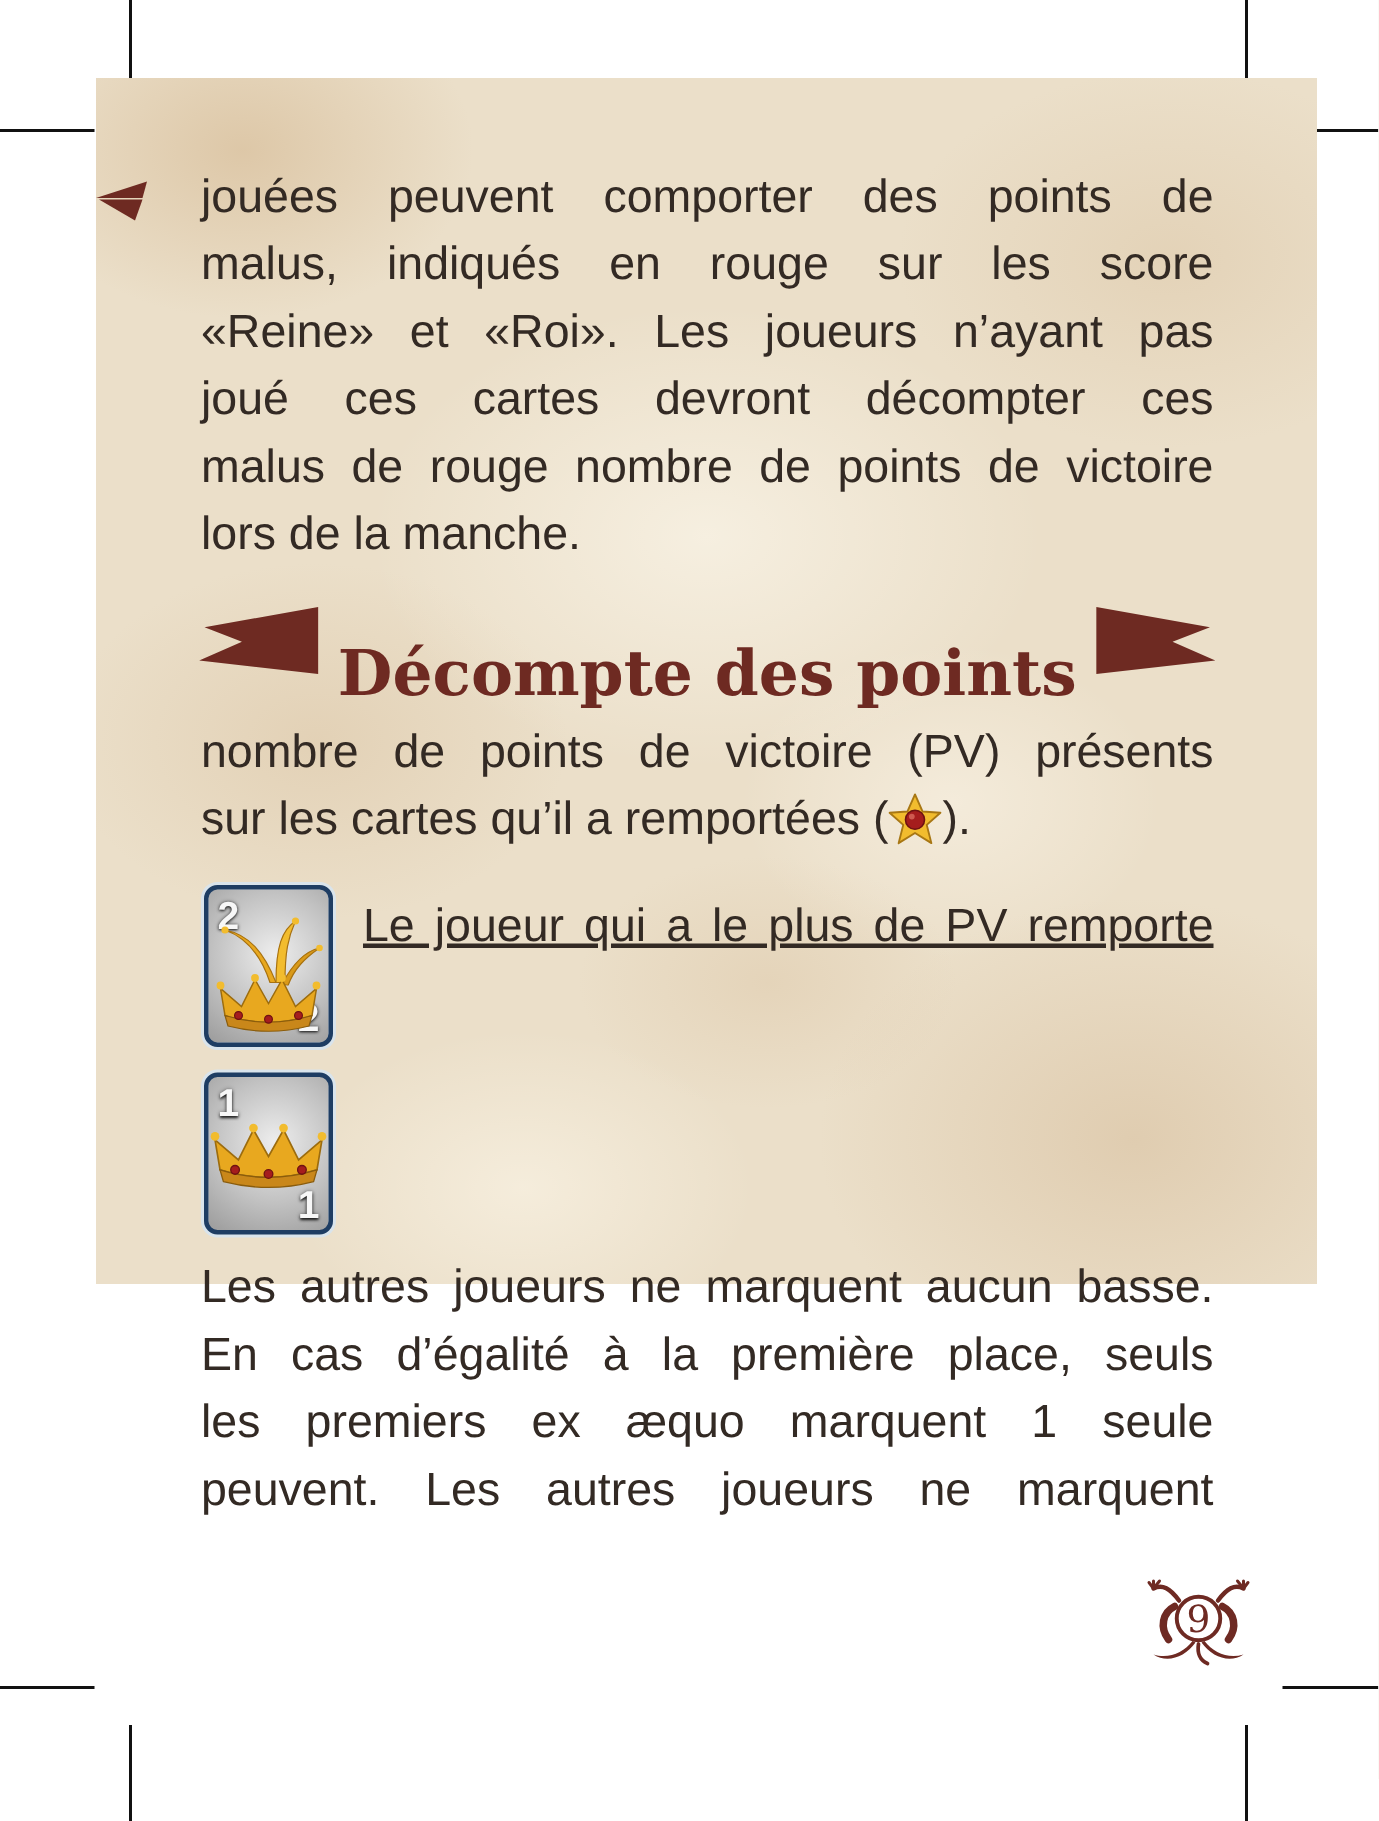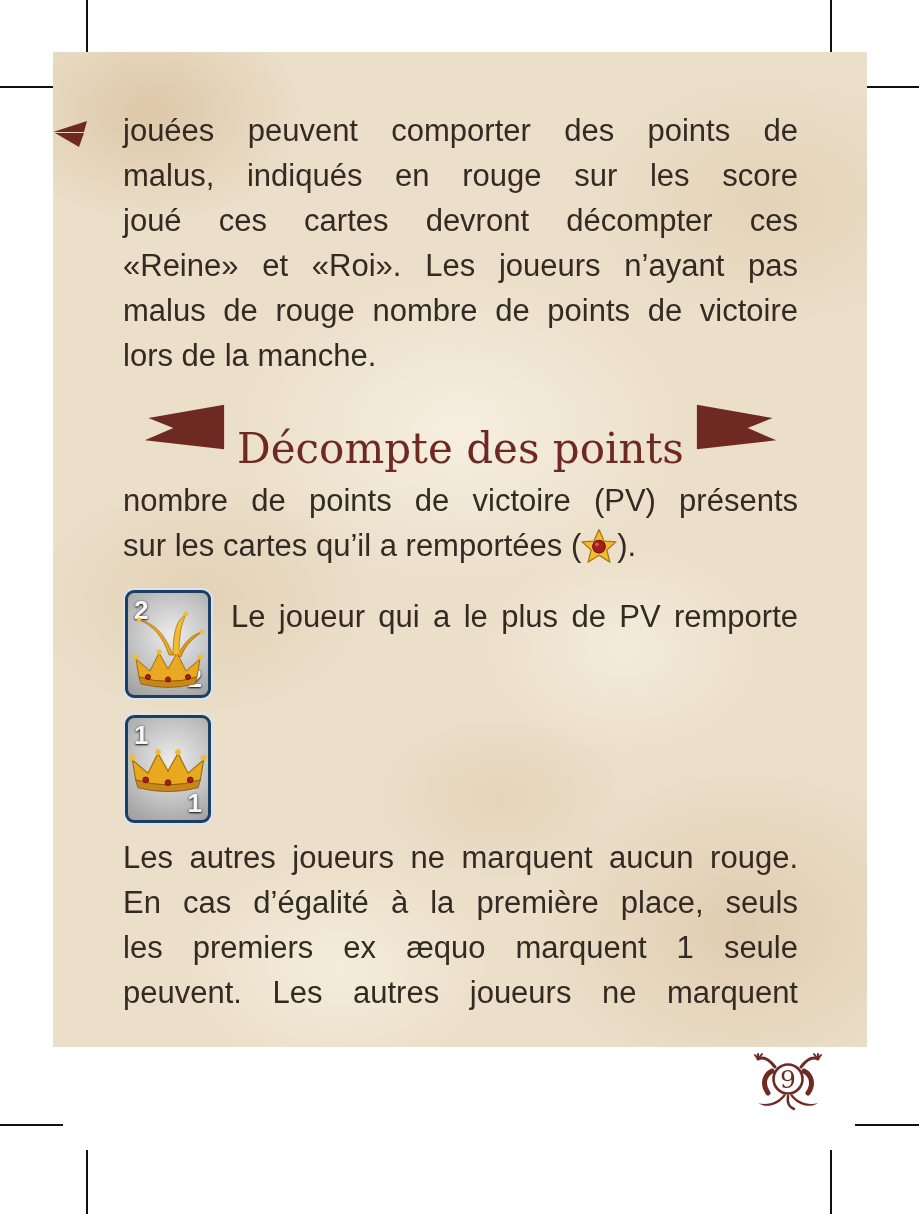--- a/index.html
+++ b/index.html
@@ -3,50 +3,50 @@
 <meta charset="utf-8">
 <style>
   html,body{margin:0;padding:0;background:#ffffff;}
   #stage{position:relative;width:919px;height:1214px;background:#ffffff;overflow:hidden;
          font-family:"Liberation Sans",sans-serif;}
   
   .crop{position:absolute;background:#111;}
   .crop.v{width:2px;}
   .crop.h{height:2px;}
   
-  #page{position:absolute;left:53px;top:52px;width:814px;height:995px;
+  #page{position:absolute;left:64px;top:52px;width:814px;height:804px;
         background-color:#ebdfc9;
         background-image:
           radial-gradient(ellipse 220px 160px at 12% 6%, rgba(210,180,140,.55), transparent 70%),
           radial-gradient(ellipse 260px 180px at 88% 15%, rgba(215,190,155,.38), transparent 70%),
           radial-gradient(ellipse 320px 220px at 50% 38%, rgba(255,252,243,.55), transparent 70%),
           radial-gradient(ellipse 240px 170px at 18% 55%, rgba(211,183,146,.35), transparent 70%),
           radial-gradient(ellipse 200px 150px at 70% 60%, rgba(255,250,240,.45), transparent 70%),
           radial-gradient(ellipse 300px 230px at 85% 88%, rgba(208,179,142,.42), transparent 70%),
           radial-gradient(ellipse 220px 150px at 35% 92%, rgba(255,250,238,.5), transparent 70%),
           radial-gradient(ellipse 180px 120px at 55% 75%, rgba(213,186,150,.3), transparent 70%);}
   
   #content{position:absolute;left:70px;top:0;width:675px;color:#332a24;
            font-size:31px;line-height:45px;}
   .para{margin:0;}
   .jline{text-align:justify;text-align-last:justify;white-space:nowrap;}
   .jline.last{text-align-last:left;}
   #p1{padding-top:56px;}
   
   #heading-row{margin-top:16px;display:flex;align-items:center;justify-content:center;gap:12px;height:66px;}
-  #heading-title{font-family:"DejaVu Serif",serif;font-weight:400;font-size:42px;line-height:1;
+  #heading-title{font-family:"DejaVu Serif",serif;font-weight:700;font-size:42px;line-height:1;
                  color:#6e2a22;white-space:nowrap;margin-top:44px;}
   .banner{flex:0 0 auto;display:block;}
   #p2{margin-top:18px;}
   .star-icon{display:inline-block;vertical-align:-8px;}
   
   .bullet-row{display:flex;gap:18px;align-items:flex-start;}
   #bullet-0{margin-top:20px;}
   #bullet-1{margin-top:13px;}
-  .bullet-text{flex:1;padding-top:6px;}
+  .bullet-text{flex:1;padding-top:6px;text-decoration:underline;}
   .score-card{position:relative;flex:0 0 auto;width:90px;height:112px;border-radius:11px;
               background:#d9e4ec;padding:2px;box-sizing:border-box;}
   .card-face{position:relative;width:100%;height:100%;box-sizing:border-box;border-radius:9px;
              border:3px solid #1e3d63;
              background:radial-gradient(circle at 55% 42%, #ededed 0%, #c2c2c2 55%, #9b9b9b 100%);
              overflow:hidden;}
   .card-num{position:absolute;color:#f7f7f7;font-weight:700;font-size:26px;line-height:1;
             text-shadow:0 1px 2px rgba(0,0,0,.85), 0 0 3px rgba(0,0,0,.4);}
   .card-num.tl{left:6px;top:4px;}
   .card-num.br{right:6px;bottom:4px;}
@@ -75,22 +75,22 @@
     <svg id="edge-tail" width="34" height="30" viewBox="0 0 34 30">
       <polygon points="34,1 0,12 31,12" fill="#6e2a22"></polygon>
       <polygon points="31,13 2,13 26,27" fill="#6e2a22"></polygon>
     </svg>
 
     <div id="content">
 
       <div id="p1" class="para">
           <div class="jline">jouées peuvent comporter des points de</div>
           <div class="jline">malus, indiqués en rouge sur les score</div>
+          <div class="jline">«Reine» et «Roi». Les joueurs n’ayant pas</div>
           <div class="jline">joué ces cartes devront décompter ces</div>
-          <div class="jline">«Reine» et «Roi». Les joueurs n’ayant pas</div>
           <div class="jline">malus de rouge nombre de points de victoire</div>
           <div class="jline last">lors de la manche.</div>
         </div>
 
       <div id="heading-row">
         <svg class="banner" width="82" height="50" viewBox="0 0 92 50">
           <path d="M91,0 L6,15 L34,26 L2,40 L91,50 Z" fill="#6e2a22"></path>
         </svg>
         <div id="heading-title">Décompte des points</div>
         <svg class="banner" width="82" height="50" viewBox="0 0 92 50">
@@ -156,21 +156,21 @@
                 <circle cx="67" cy="10" r="2.6" fill="#f2bc2e"></circle>
               <circle cx="15" cy="30" r="2.6" fill="#a51d1d" stroke="#6f1212" stroke-width="0.8"></circle>
               <circle cx="35" cy="32.5" r="2.6" fill="#a51d1d" stroke="#6f1212" stroke-width="0.8"></circle>
               <circle cx="55" cy="30" r="2.6" fill="#a51d1d" stroke="#6f1212" stroke-width="0.8"></circle>
             </svg>
           </div>
         </div>
       </div>
 
       <div id="p3" class="para" style="margin-top:10px">
-          <div class="jline">Les autres joueurs ne marquent aucun rouge.</div>
+          <div class="jline">Les autres joueurs ne marquent aucun basse.</div>
           <div class="jline">En cas d’égalité à la première place, seuls</div>
           <div class="jline">les premiers ex æquo marquent 1 seule</div>
           <div class="jline">peuvent. Les autres joueurs ne marquent</div>
         </div>
 
     </div>
 
     <svg id="emblem" width="70" height="64" viewBox="0 0 70 64">
       <g stroke="#6e2a23" fill="none" stroke-linecap="round">
         <g>

